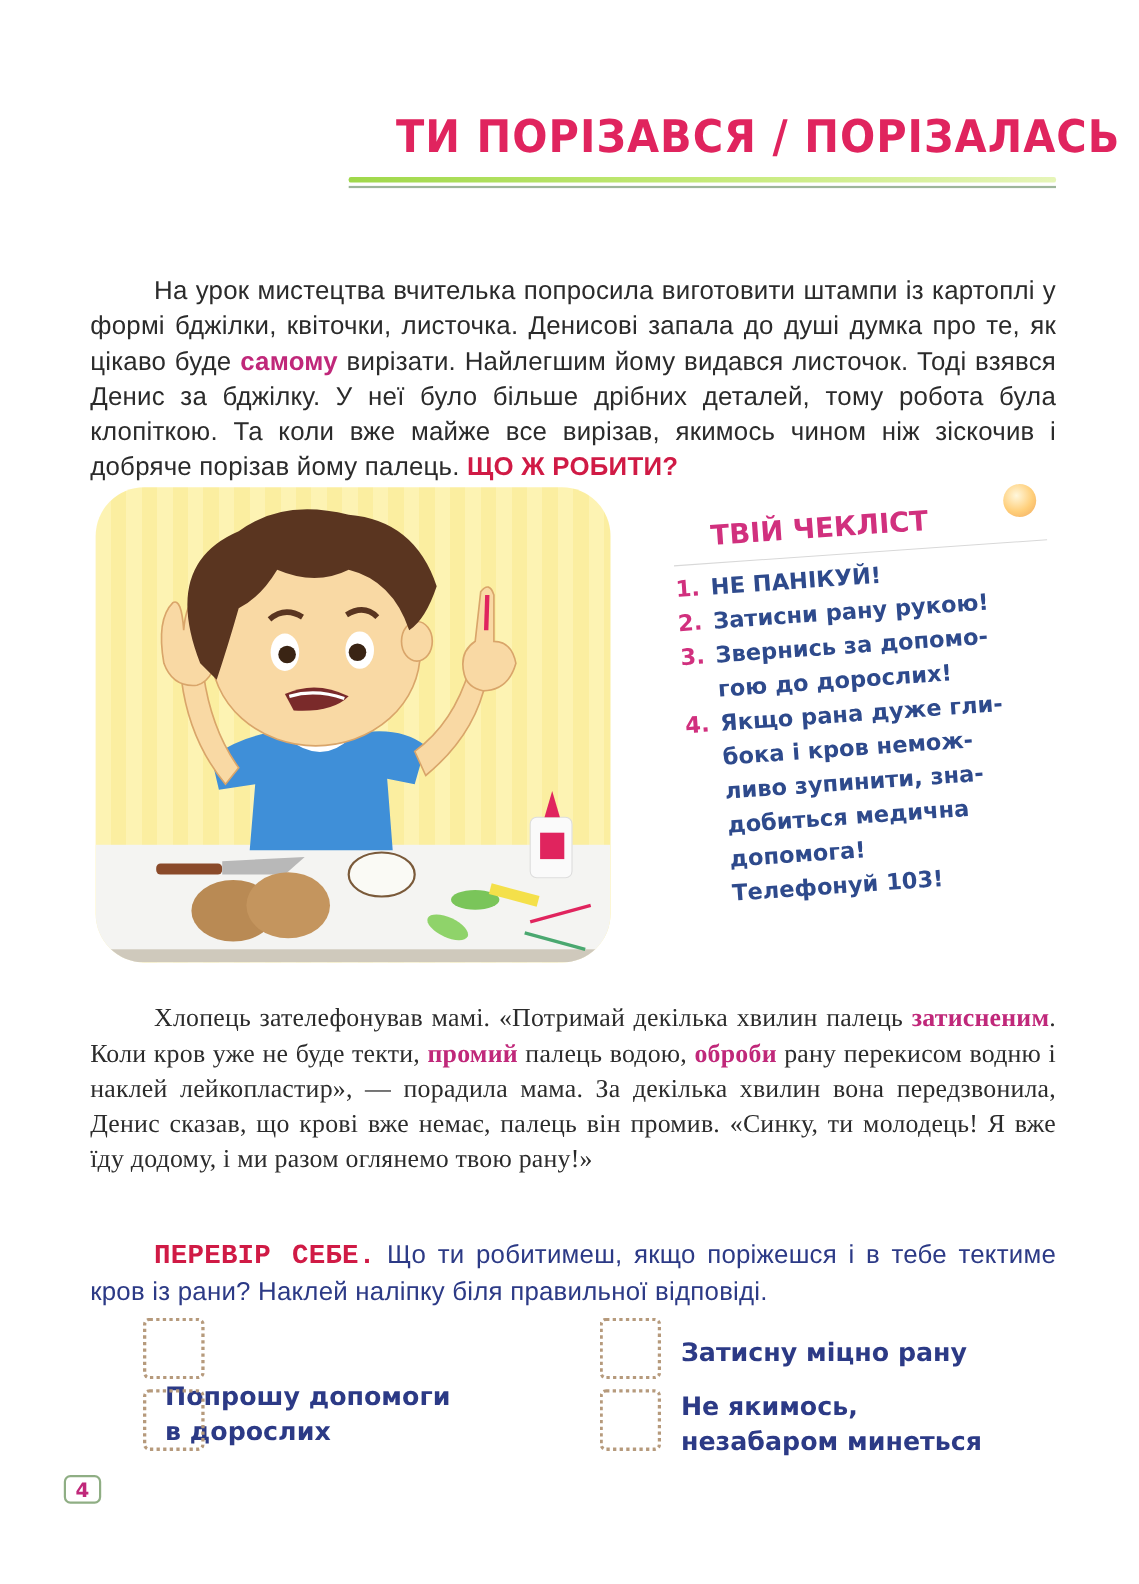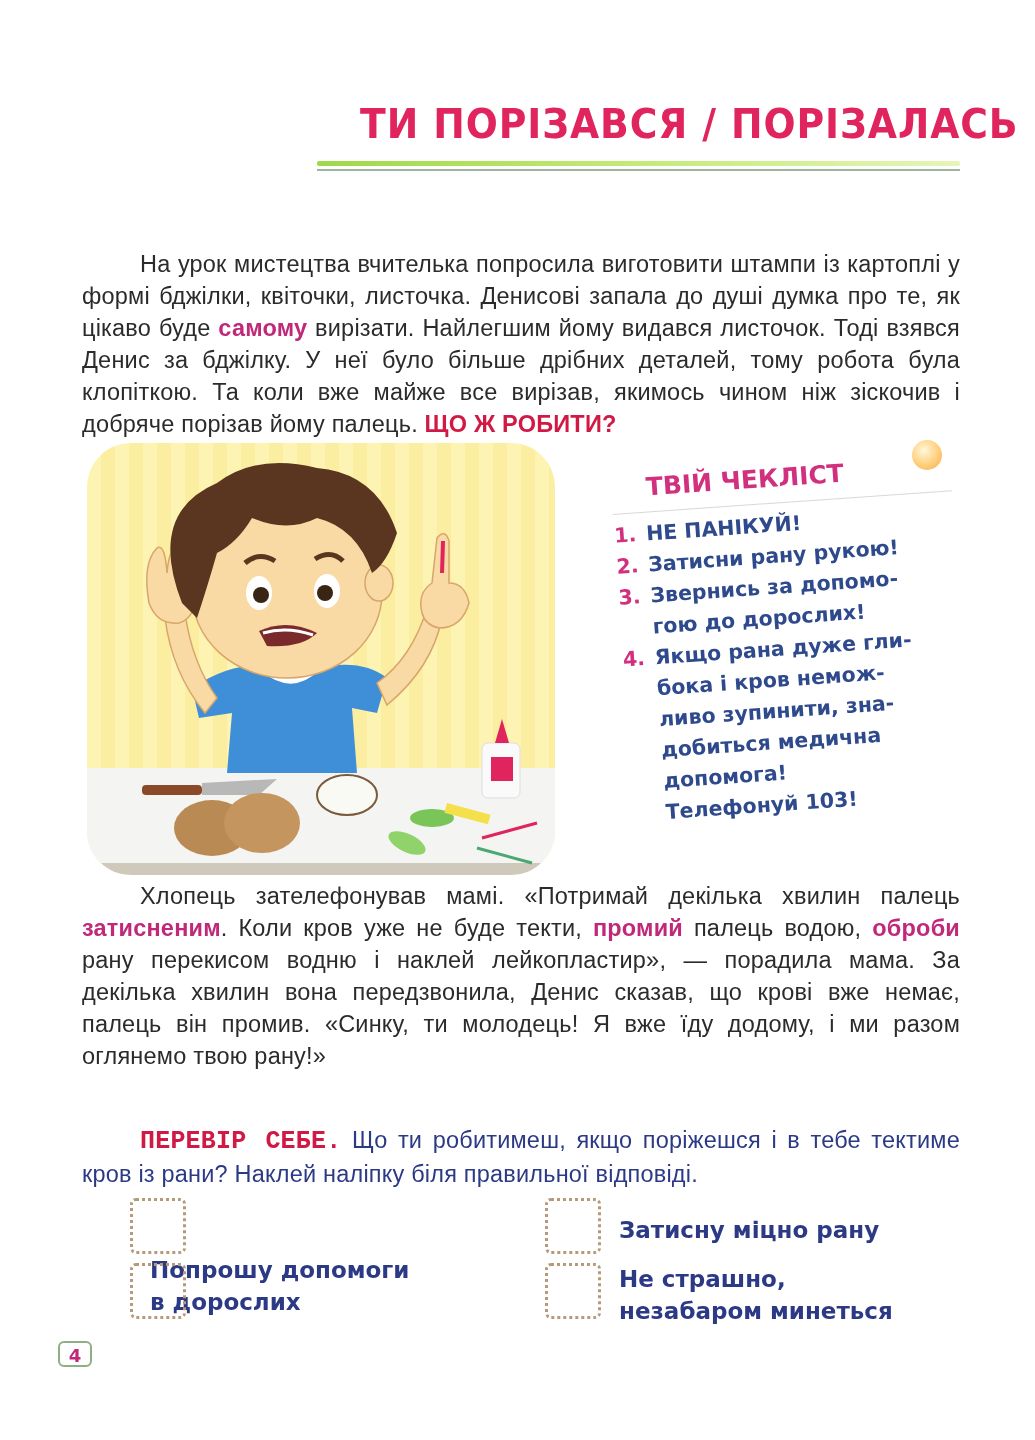--- a/index.html
+++ b/index.html
@@ -127,21 +127,21 @@
     <span class="ck-num">4.</span>
     <span class="ck-text">Якщо рана дуже гли-
 бока і кров немож-
 ливо зупинити, зна-
 добиться медична
 допомога!
 Телефонуй 103!</span>
   </div>
 </div>
 
-<div class="para" style="top:880px;">
+<div class="para" style="top:910px;font-family:Liberation Serif, serif;">
   <span class="indent"></span><span>Хлопець зателефонував мамі. «Потримай декілька хвилин палець </span><span class="hl">затисненим</span><span>. Коли кров уже не буде текти, </span><span class="hl">промий</span><span> палець водою, </span><span class="hl">оброби</span><span> рану перекисом водню і наклей лейкопластир», — порадила мама. За декілька хвилин вона передзвонила, Денис сказав, що крові вже немає, палець він промив. «Синку, ти молодець! Я вже їду додому, і ми разом оглянемо твою рану!»</span>
 </div>
 
 <div class="para" style="top:1124px; color:#2c3a86;">
   <span class="indent"></span><span class="hl-red" style="font-size:25px;font-family:Liberation Mono, monospace;">ПЕРЕВІР СЕБЕ.</span><span> Що ти робитимеш, якщо поріжешся і в тебе тектиме кров із рани? Наклей наліпку біля правильної відповіді.</span>
 </div>
 
 <div class="answers">
   <div class="ans" style="left:0; top:3px;flex-direction:column;">
     <div class="box"></div>
@@ -150,18 +150,18 @@
   </div>
   <div class="ans" style="left:415px; top:3px;">
     <div class="box"></div>
     <div class="ans-text" style="margin-left:18px; margin-top:16px;">Затисну міцно рану</div>
   </div>
   <div class="ans" style="left:0; top:68px;">
     <div class="box"></div>
   </div>
   <div class="ans" style="left:415px; top:68px;">
     <div class="box"></div>
-    <div class="ans-text" style="margin-left:18px;">Не страшно,
+    <div class="ans-text" style="margin-left:18px;">Не якимось,
 незабаром минеться</div>
   </div>
 </div>
 
 <div class="page-num">4</div>
 
 </body></html>

